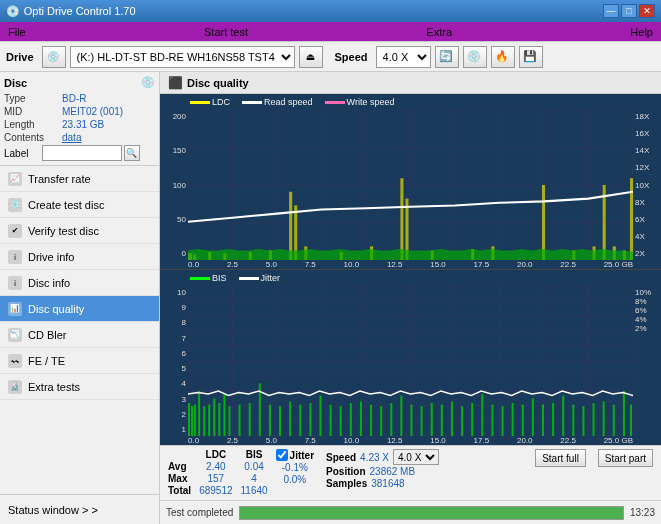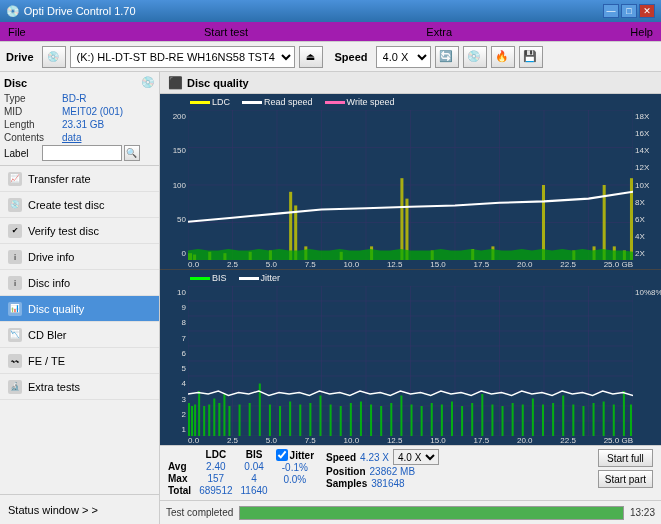--- a/index.html
+++ b/index.html
@@ -396,21 +396,21 @@
               <rect x="400" y="78" width="2" height="22" fill="#00cc00" opacity="0.8"></rect>
               <rect x="410" y="77" width="2" height="23" fill="#00cc00" opacity="0.8"></rect>
               <rect x="420" y="79" width="2" height="21" fill="#00cc00" opacity="0.8"></rect>
               <rect x="430" y="70" width="2" height="30" fill="#00cc00" opacity="0.8"></rect>
               <rect x="437" y="79" width="2" height="21" fill="#00cc00" opacity="0.8"></rect>
 
               <polyline points="0,72 10,71 20,72 30,70 40,73 50,71 60,72 70,70 80,73 90,71 100,72 110,71 120,73 130,70 140,72 150,71 160,73 170,70 180,72 190,71 200,73 210,70 220,72 230,71 240,73 250,70 260,72 270,71 280,73 290,70 300,72 310,71 320,73 330,70 340,72 350,71 360,73 370,70 380,72 390,71 400,73 410,70 420,72 430,71 440,73" stroke="#ffffff" stroke-width="1" fill="none"></polyline>
             </svg>
           </div>
 
-          <div style="width:28px; display:flex; justify-content:space-between; padding:2px 2px; background:#1a3a5c;">
+          <div style="width:28px; display:flex; flex-direction:column; justify-content:flex-start; padding:2px 2px; background:#1a3a5c;">
             <span style="font-size:8px;color:#ddd;">10%</span>
             <span style="font-size:8px;color:#ddd;">8%</span>
             <span style="font-size:8px;color:#ddd;">6%</span>
             <span style="font-size:8px;color:#ddd;">4%</span>
             <span style="font-size:8px;color:#ddd;">2%</span>
           </div>
         </div>
 
         <div style="display:flex; justify-content:space-between; padding:0 28px; background:#1a3a5c;">
           <span style="font-size:8px;color:#ddd;">0.0</span>
@@ -472,21 +472,21 @@
         <div style="display:flex;gap:4px;align-items:center;">
           <span style="font-size:10px;font-weight:bold;">Position</span>
           <span style="font-size:10px;color:#2060c0;">23862 MB</span>
         </div>
         <div style="display:flex;gap:4px;align-items:center;">
           <span style="font-size:10px;font-weight:bold;">Samples</span>
           <span style="font-size:10px;color:#2060c0;">381648</span>
         </div>
       </div>
 
-      <div style="display:flex;flex-direction:column;gap:3px;margin-left:auto;">
+      <div style="display:flex;flex-direction:row;gap:12px;margin-left:auto;">
         <button class="start-btn">Start full</button>
         <button class="start-btn">Start part</button>
       </div>
     </div>
 
     <div class="bottom-bar">
       <span class="status-text">Test completed</span>
       <div class="progress-bar-outer">
         <div class="progress-bar-inner" style="width:100%;"></div>
       </div>

